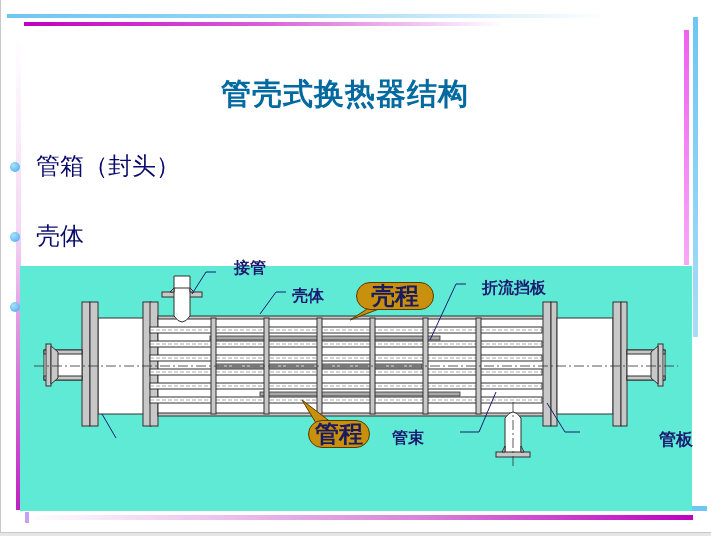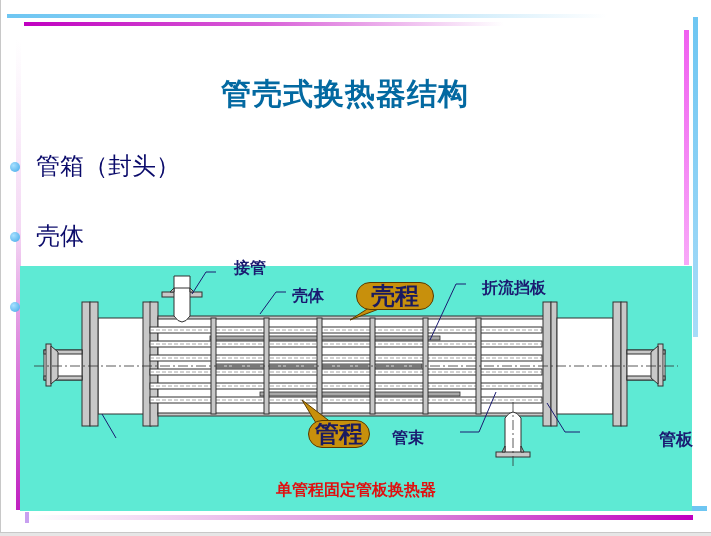--- a/index.html
+++ b/index.html
@@ -152,14 +152,13 @@
     <polygon fill="#c8900c" stroke="#5a3a00" stroke-width="1" points="296,157 312,157 282,134"></polygon>
   </svg>
 
   <div class="lbl" style="left:214px;top:-8px;">接管</div>
   <div class="lbl" style="left:272px;top:20px;">壳体</div>
   <div class="callout" style="left:336px;top:16px;width:76px;height:26px;">壳程</div>
   <div class="lbl" style="left:462px;top:12px;">折流挡板</div>
   <div class="callout" style="left:288px;top:154px;width:60px;height:26px;">管程</div>
   <div class="lbl" style="left:372px;top:162px;">管束</div>
   <div class="lbl" style="left:596px;top:162px;font-size:17px;margin-left:43px;">管板</div>
-  <div class="caption">单管程固定管板换热器</div>
 </div>
 
 </body></html>

